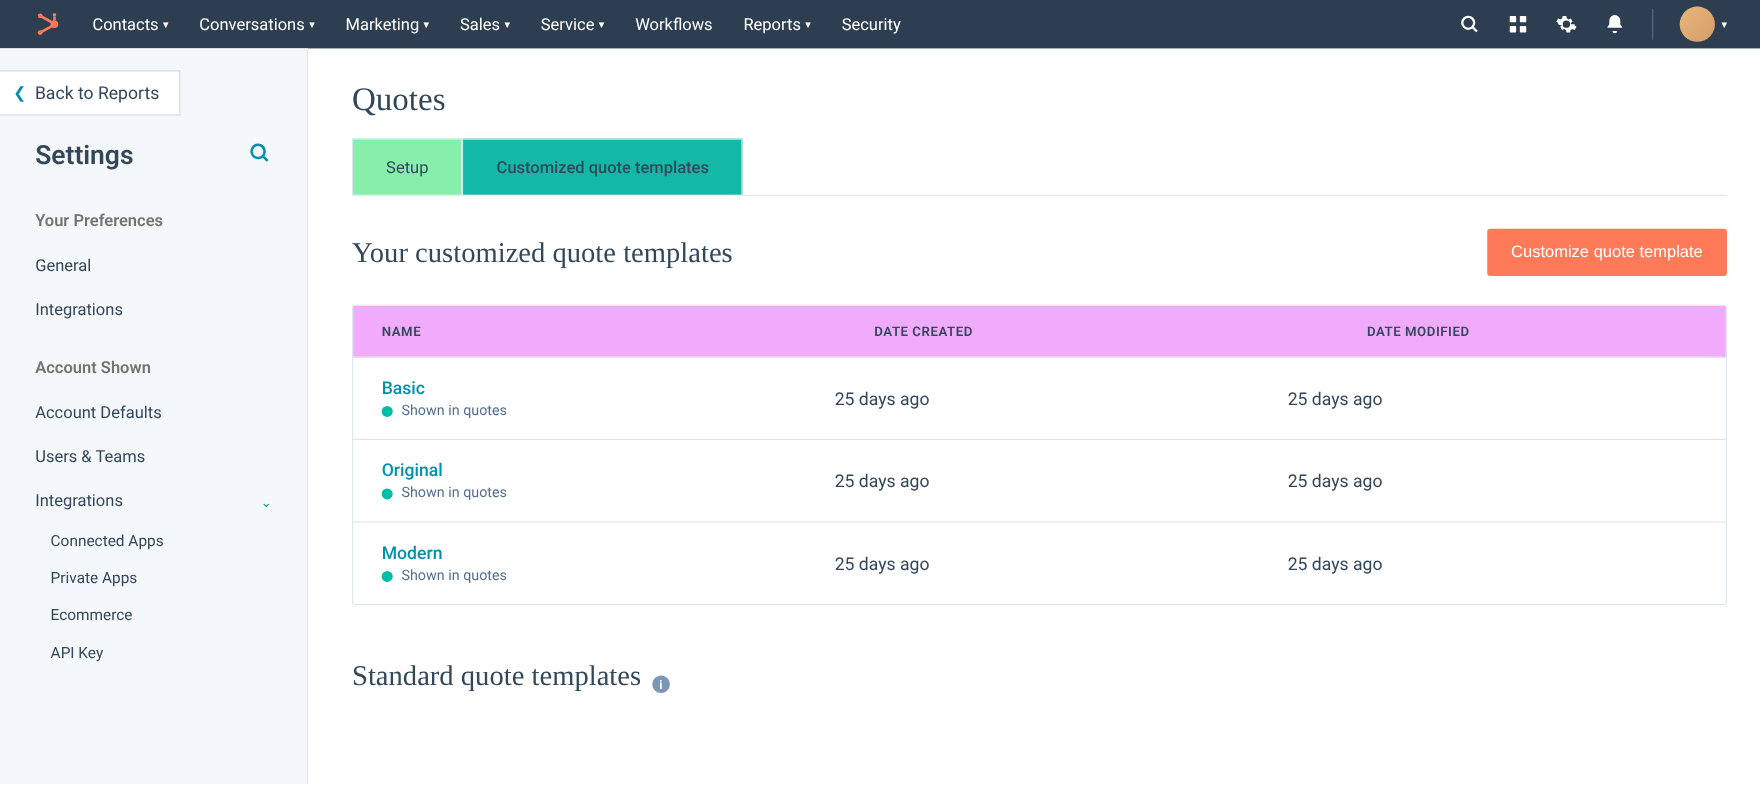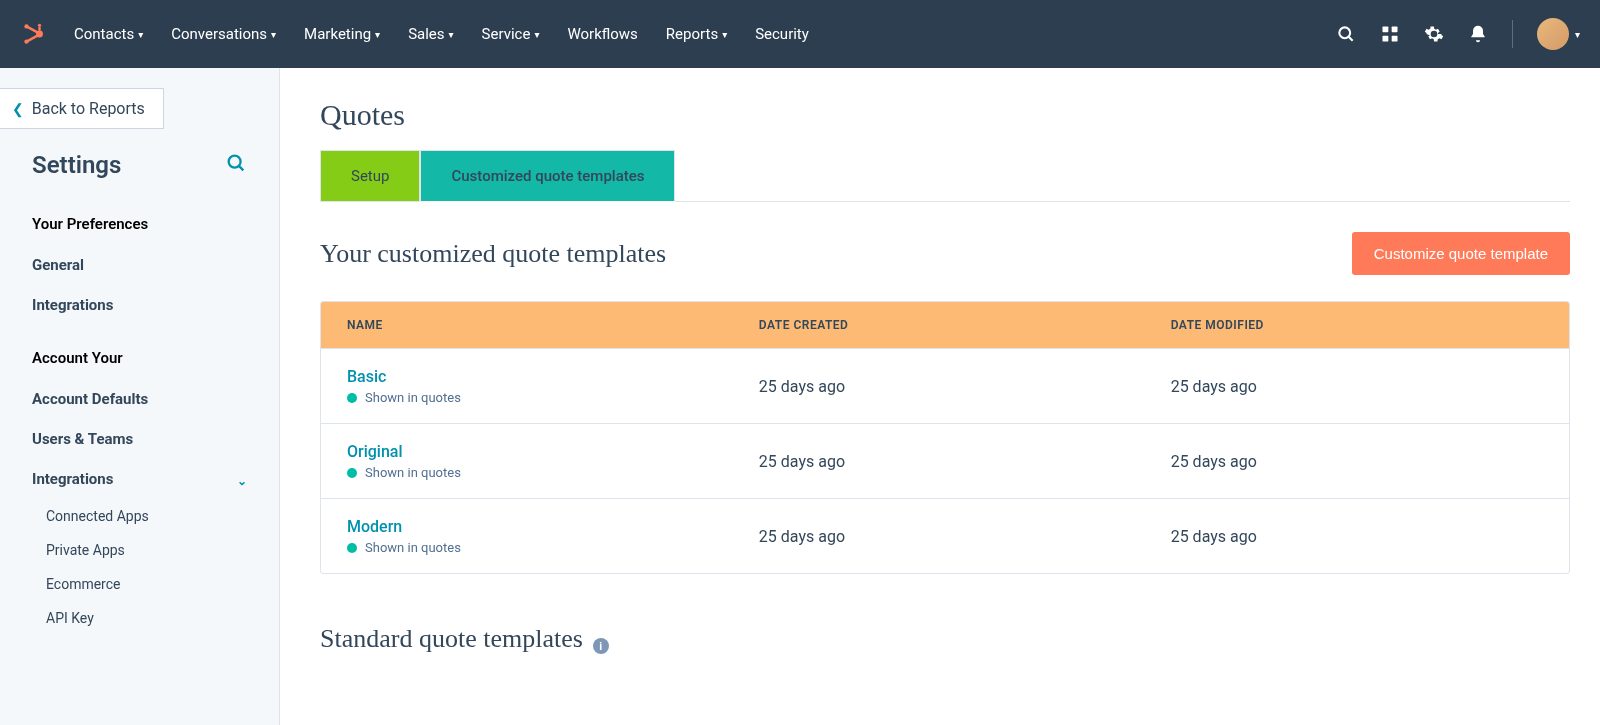--- a/index.html
+++ b/index.html
@@ -1,24 +1,24 @@
 <!DOCTYPE html>
 <html><head>
 <meta charset="utf-8">
 <style>
   * { box-sizing: border-box; margin: 0; padding: 0; }
   body { font-family: -apple-system, BlinkMacSystemFont, "Segoe UI", Roboto, Helvetica, Arial, sans-serif; color: #33475b; background: #fff; }
   
   
   .topnav {
     background: #2d3e50;
-    height: 68px;
-    display: flex;
-    align-items: center;
-    padding: 0 20px;
+    height: 44px;
+    display: flex;
+    align-items: center;
+    padding: 0 30px;
     color: #fff;
   }
   .topnav-left { display: flex; align-items: center; gap: 28px; }
   .logo { color: #ff7a59; display: flex; align-items: center; }
   .nav-item { display: flex; align-items: center; gap: 4px; font-size: 15px; cursor: pointer; color: #fff; }
   .chevron-down { font-size: 10px; }
   .topnav-right { margin-left: auto; display: flex; align-items: center; gap: 24px; }
   .topnav-icon { cursor: pointer; display: flex; align-items: center; justify-content: center; color: #fff; }
   .divider-v { width: 1px; height: 28px; background: #5c6f82; }
   .avatar { width: 32px; height: 32px; border-radius: 50%; background: linear-gradient(135deg, #e8b97a, #d49a6a); display: inline-block; }
@@ -51,32 +51,31 @@
     display: flex;
     align-items: center;
     justify-content: space-between;
     padding: 0 32px 24px 32px;
   }
   .settings-title { font-size: 24px; font-weight: 600; color: #33475b; }
   .settings-search { color: #0091ae; cursor: pointer; }
   .side-section-title {
     font-size: 15px;
     font-weight: 600;
-    color: #000000;
+    color: #737373;
     padding: 12px 32px;
   }
   .side-item {
     font-size: 15px;
     color: #33475b;
     padding: 11px 32px;
     cursor: pointer;
     display: flex;
     align-items: flex-end;
     justify-content: space-between;
-    font-weight: bold;
   }
   .side-subitem {
     font-size: 14px;
     color: #33475b;
     padding: 9px 32px 9px 46px;
     cursor: pointer;
   }
   .side-chevron { color: #0091ae; font-size: 12px; }
   
   
@@ -93,21 +92,21 @@
     border-bottom: 1px solid #dfe3eb;
     margin-bottom: 30px;
   }
   .tab {
     padding: 16px 30px;
     font-size: 15px;
     color: #33475b;
     cursor: pointer;
     border: 1px solid transparent;
     border-bottom: none;
-    background: #84cc16;
+    background: #86efac;
     border-color: #dfe3eb;
   }
   .tab.active {
     background: #14b8a6;
     border: 1px solid #dfe3eb;
     border-bottom: 1px solid #fff;
     margin-bottom: -1px;
     font-weight: 500;
   }
   
@@ -135,22 +134,23 @@
   }
   
   
   .table {
     border: 1px solid #dfe3eb;
     border-radius: 3px;
     overflow: hidden;
   }
   .thead {
     display: flex;
-    background: #fdba74;
+    background: #f0abfc;
     border-bottom: 1px solid #dfe3eb;
+    gap: 36px;
   }
   .th {
     padding: 16px 26px;
     font-size: 12px;
     font-weight: 600;
     letter-spacing: 0.5px;
     color: #33475b;
   }
   .col-name { flex: 0 0 33%; }
   .col-created { flex: 0 0 33%; }
@@ -276,21 +276,21 @@
     </div>
 
     <div class="side-section-title">Your Preferences</div>
     <div class="side-item">
         <span>General</span>
       </div>
     <div class="side-item">
         <span>Integrations</span>
       </div>
 
-    <div class="side-section-title" style="margin-top:12px;">Account Your</div>
+    <div class="side-section-title" style="margin-top:12px;">Account Shown</div>
     <div class="side-item">
         <span>Account Defaults</span>
       </div>
     <div class="side-item">
         <span>Users &amp; Teams</span>
       </div>
     <div class="side-item">
       <span>Integrations</span>
       <span class="side-chevron">⌄</span>
     </div>

